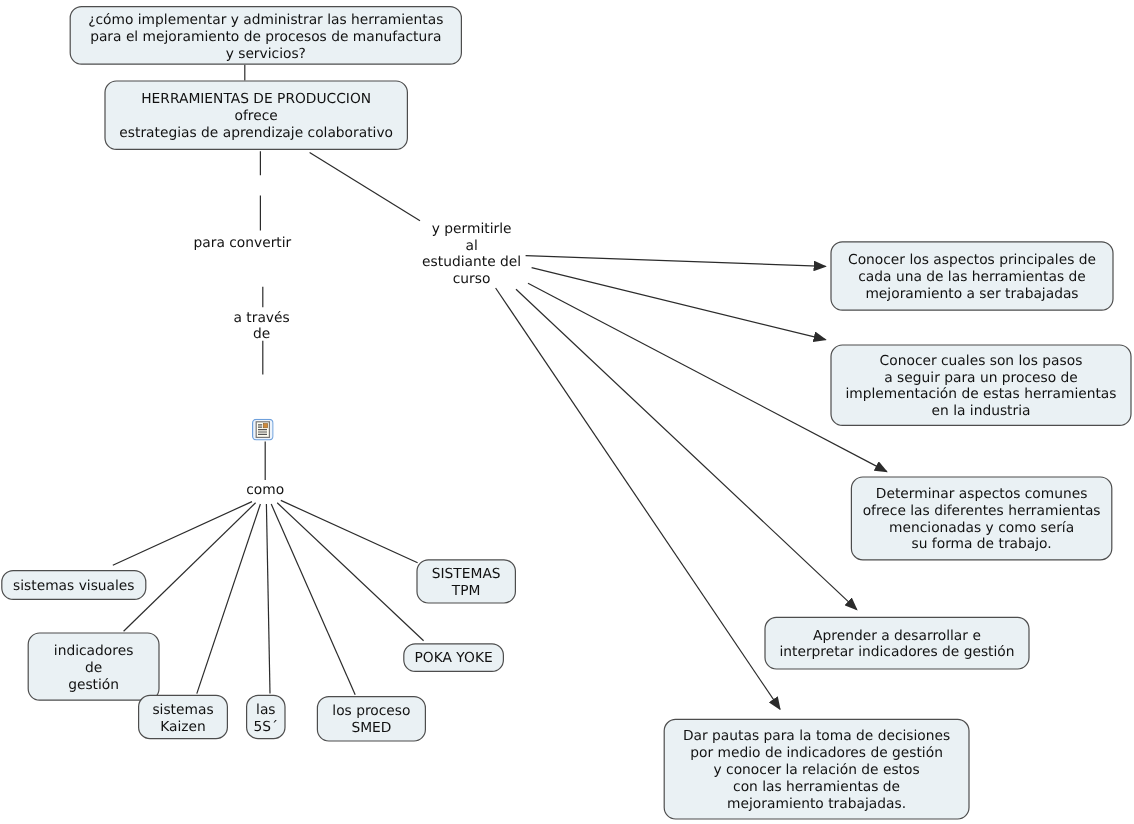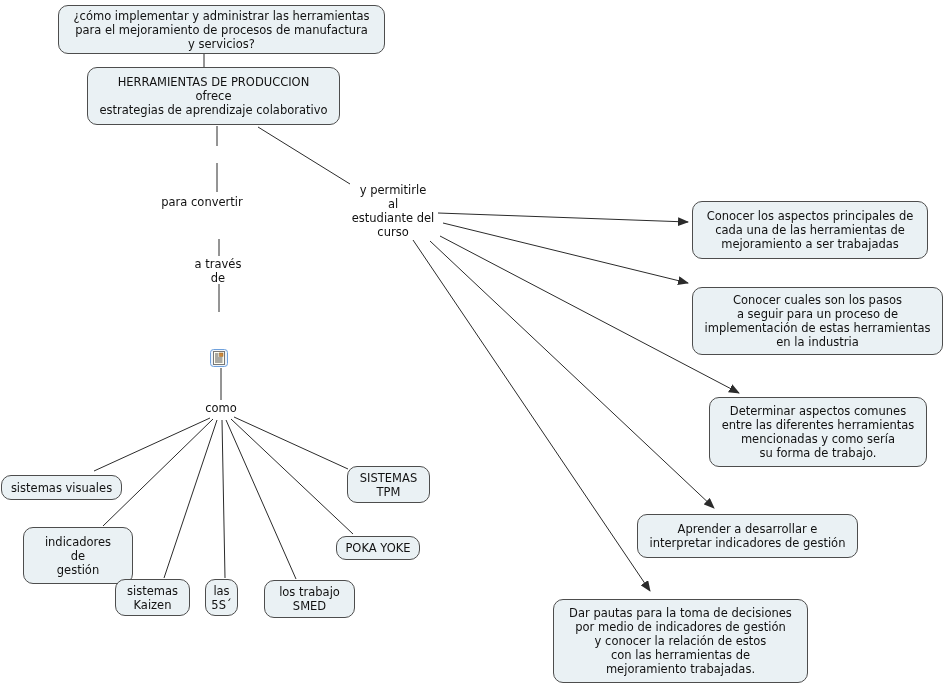--- a/index.html
+++ b/index.html
@@ -84,34 +84,34 @@
 ofrece
 estrategias de aprendizaje colaborativo</div>
   <div class="node" style="left:1px;   top:475px; width:121px; height:25px;">sistemas visuales</div>
   <div class="node" style="left:23px;  top:527px; width:110px;  height:57px;">indicadores
 de
 gestión</div>
   <div class="node" style="left:115px; top:579px; width:75px;  height:37px;">sistemas
 Kaizen</div>
   <div class="node" style="left:205px; top:579px; width:33px;  height:37px;">las
 5S´</div>
-  <div class="node" style="left:264px; top:580px; width:91px;  height:38px;">los trabajo
+  <div class="node" style="left:264px; top:580px; width:91px;  height:38px;">los proceso
 SMED</div>
   <div class="node" style="left:336px; top:536px; width:84px;  height:24px;">POKA YOKE</div>
   <div class="node" style="left:347px; top:466px; width:83px;  height:37px;">SISTEMAS
 TPM</div>
   <div class="node" style="left:692px; top:201px; width:236px; height:58px;">Conocer los aspectos principales de
 cada una de las herramientas de
 mejoramiento a ser trabajadas</div>
   <div class="node" style="left:692px; top:287px; width:251px; height:68px;">Conocer cuales son los pasos
 a seguir para un proceso de
 implementación de estas herramientas
 en la industria</div>
   <div class="node" style="left:709px; top:397px; width:218px; height:70px;">Determinar aspectos comunes
-entre las diferentes herramientas
+ofrece las diferentes herramientas
 mencionadas y como sería
 su forma de trabajo.</div>
   <div class="node" style="left:637px; top:514px; width:221px; height:44px;">Aprender a desarrollar e
 interpretar indicadores de gestión</div>
   <div class="node" style="left:553px; top:599px; width:255px; height:84px;">Dar pautas para la toma de decisiones
 por medio de indicadores de gestión
 y conocer la relación de estos
 con las herramientas de
 mejoramiento trabajadas.</div>
 

